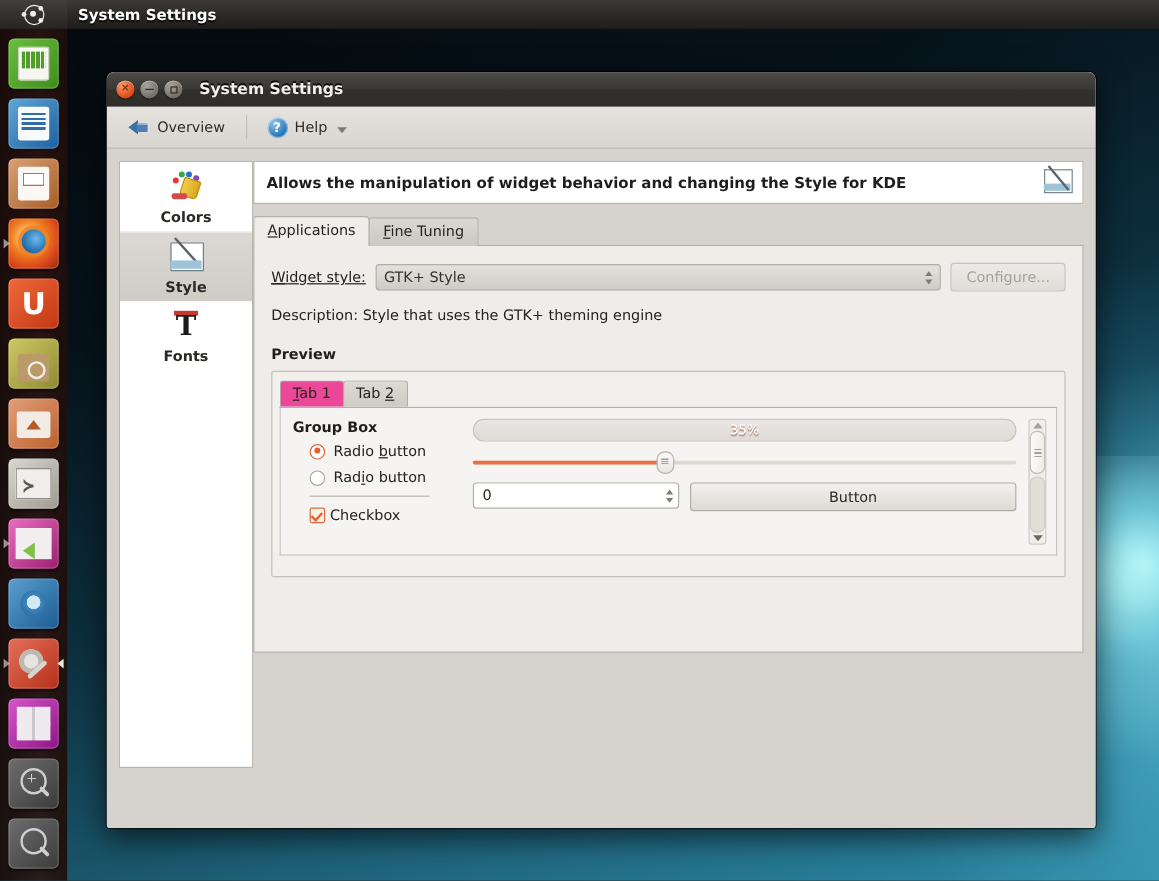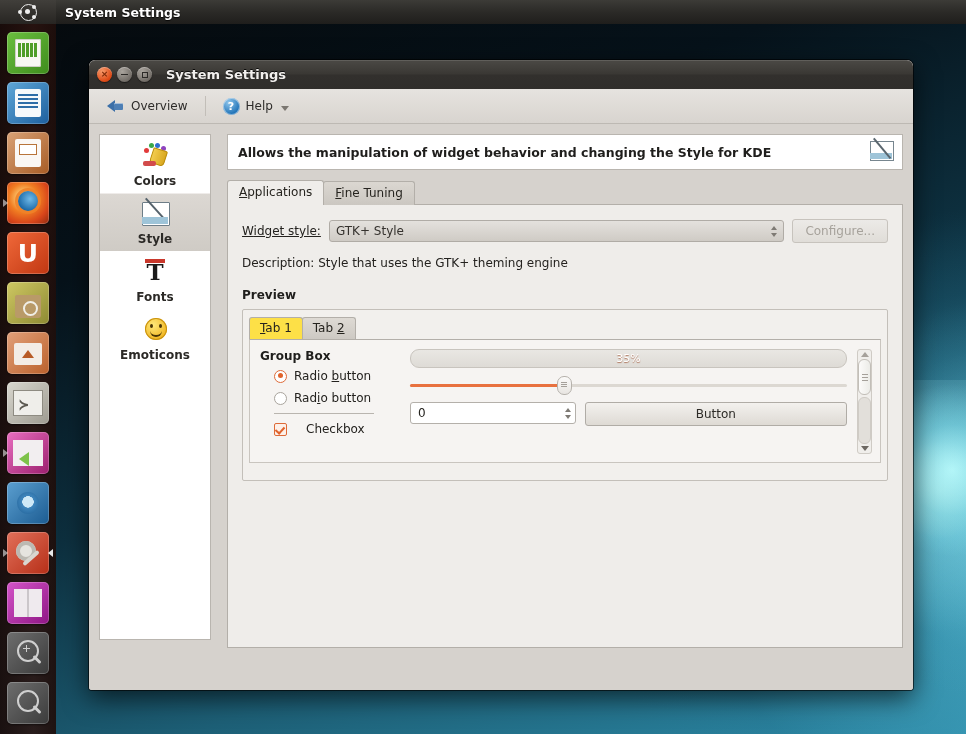--- a/index.html
+++ b/index.html
@@ -217,21 +217,21 @@
   .icn-fonts .tt{position:absolute;left:0;top:1px;width:32px;text-align:center;color:#1b1b1b;
     font:bold 23px "DejaVu Serif",serif;line-height:26px;}
 
   .icn-emo{position:absolute;left:6px;top:2px;width:22px;height:22px;border-radius:50%;
     background:radial-gradient(circle at 38% 32%,#ffe87a,#f0b520 75%);box-shadow:inset 0 0 0 1px #c9920f;}
   .icn-emo i{position:absolute;width:3px;height:4px;border-radius:50%;background:#4a3505;top:6px;}
   .icn-emo i.l{left:5px;} .icn-emo i.r{right:5px;}
   .icn-emo b{position:absolute;left:5px;top:11px;width:12px;height:6px;border-bottom:2px solid #4a3505;border-radius:0 0 10px 10px;}
 
   
-  #right-pane{flex:1;display:flex;flex-direction:column;margin-left:16px;height:514px;justify-content:flex-end;}
+  #right-pane{flex:1;display:flex;flex-direction:column;margin-left:0;height:410px;justify-content:flex-end;}
   #desc-bar{
     background:#fff;border:1px solid #b9b5af;height:36px;
     display:flex;align-items:center;padding:0 8px 0 10px;justify-content:space-between;
     box-sizing:border-box;
   }
   #desc-bar .txt{font-weight:bold;font-size:12.5px;color:#1f1e1c;}
   .mini-style{width:24px;height:22px;position:relative;}
   .mini-style .f{position:absolute;left:0;top:0;width:22px;height:18px;background:#fff;border:1.3px solid #77868f;}
   .mini-style .f:after{content:"";position:absolute;left:-1px;top:11px;width:22px;height:6px;background:#9ec4d8;}
   .mini-style .sl{position:absolute;left:3px;top:-2px;width:1.6px;height:26px;background:#5a666e;transform:rotate(-40deg);transform-origin:top left;}
@@ -274,33 +274,33 @@
   #preview-box{
     margin-top:7px;border:1px solid #c3bfb9;background:#f2f0ed;
     padding:0;height:172px;box-sizing:border-box;position:relative;border-radius:2px;
   }
   #ptabbar{display:flex;align-items:flex-end;height:23px;padding-left:6px;padding-top:6px;}
   .ptab{
     padding:3px 10px 4px 10px;font-size:12px;color:#26241f;
     border:1px solid #b3afa9;border-bottom:none;border-radius:3px 3px 0 0;
     background:linear-gradient(to bottom,#dedad4,#cdc9c3);margin-right:-1px;
   }
-  .ptab.active{background:#fde047;}
+  .ptab.active{background:#ec4899;}
   #pinner{
     margin:0 6px 6px 6px;border:1px solid #c9c5bf;background:#f6f4f2;border-top:1px solid #b3afa9;
     height:124px;display:flex;box-sizing:border-box;padding:9px 8px 8px 10px;gap:10px;position:relative;
   }
   #pleft{width:140px;}
   .gb-title{font-weight:bold;font-size:12px;color:#1f1e1c;margin-bottom:6px;}
   .radio-row{display:flex;align-items:center;gap:7px;margin:0 0 8px 14px;font-size:12px;color:#24221f;}
   .radio{width:13px;height:13px;border-radius:50%;background:#fff;border:1.5px solid #a9a49d;box-sizing:border-box;position:relative;}
   .radio.on{border-color:#de6a38;}
   .radio.on:after{content:"";position:absolute;left:2.5px;top:2.5px;width:5px;height:5px;border-radius:50%;background:#e0632c;}
   .hr{height:1px;background:#b9b5af;margin:2px 0 8px 14px;width:100px;}
-  .check-row{display:flex;align-items:center;gap:19px;margin-left:14px;font-size:12px;color:#24221f;}
+  .check-row{display:flex;align-items:center;gap:4px;margin-left:14px;font-size:12px;color:#24221f;}
   .cbox{width:13px;height:13px;border:1.5px solid #de6a38;background:#fdf0e9;border-radius:2px;position:relative;box-sizing:border-box;}
   .cbox:after{content:"";position:absolute;left:2.4px;top:1px;width:4px;height:7px;border:solid #e0632c;border-width:0 2px 2px 0;transform:rotate(42deg);}
 
   #pright{flex:1;display:flex;flex-direction:column;gap:8px;}
   .progress{
     height:19px;border-radius:9px;background:linear-gradient(to bottom,#e9e7e3,#dedbd6);
     border:1px solid #c8c4be;position:relative;overflow:hidden;box-sizing:border-box;
   }
   .progress .fill{
     position:absolute;left:0;top:0;bottom:0;border-radius:9px;
@@ -466,30 +466,20 @@
         <span class="clabel">Style</span>
       </div>
       <div class="cat">
         <span class="cicon">
             <span class="icn-fonts">
               <span class="bar"></span>
               <span class="tt">T</span>
             </span>
           </span>
         <span class="clabel">Fonts</span>
-      </div>
-      <div class="cat">
-        <span class="cicon">
-            <span class="icn-emo">
-              <i class="l"></i>
-              <i class="r"></i>
-              <b></b>
-            </span>
-          </span>
-        <span class="clabel">Emoticons</span>
       </div>
     </div>
 
     <div id="right-pane">
 
       <div id="desc-bar">
         <span class="txt">Allows the manipulation of widget behavior and changing the Style for KDE</span>
         <span class="mini-style">
             <span class="f"></span>
             <span class="sl"></span>

